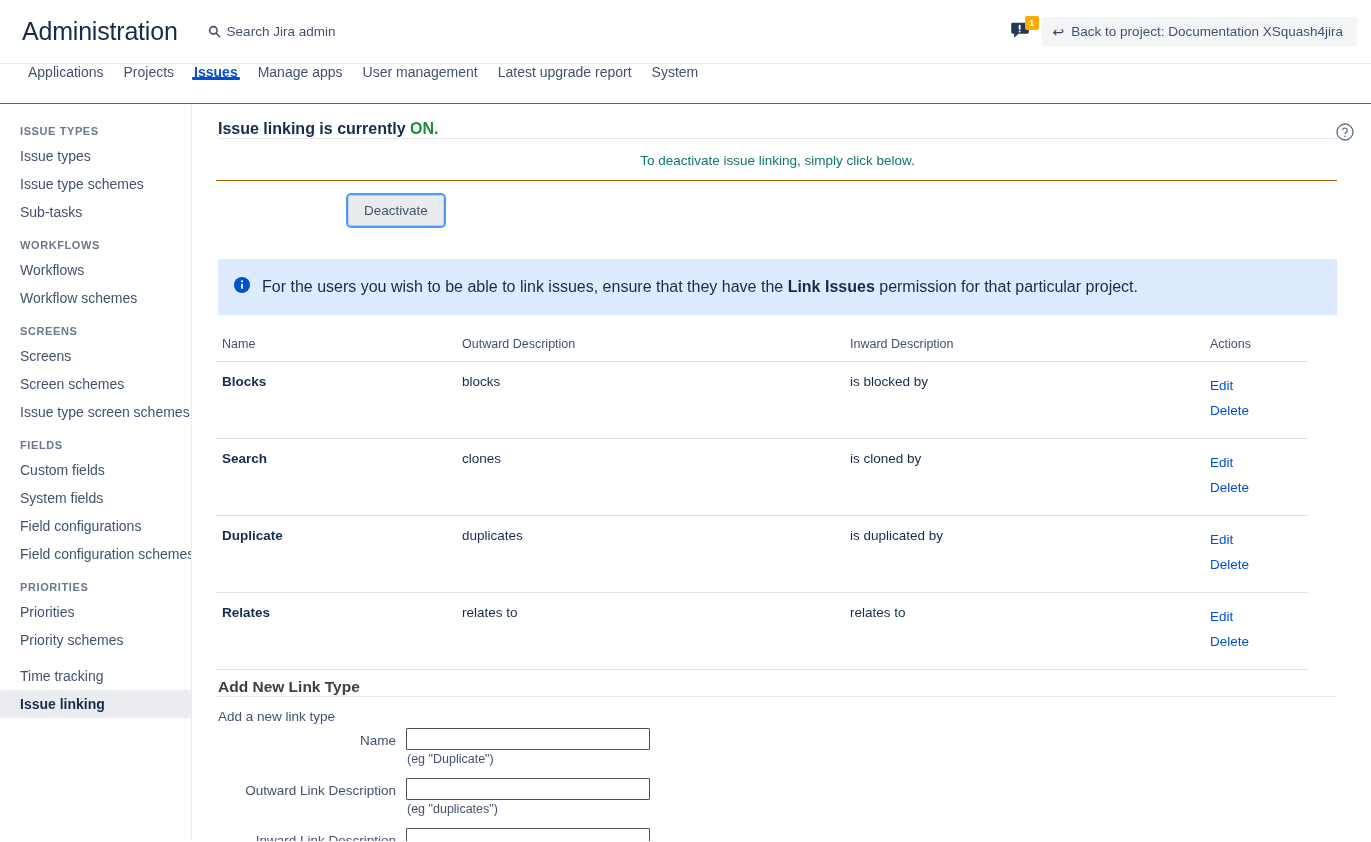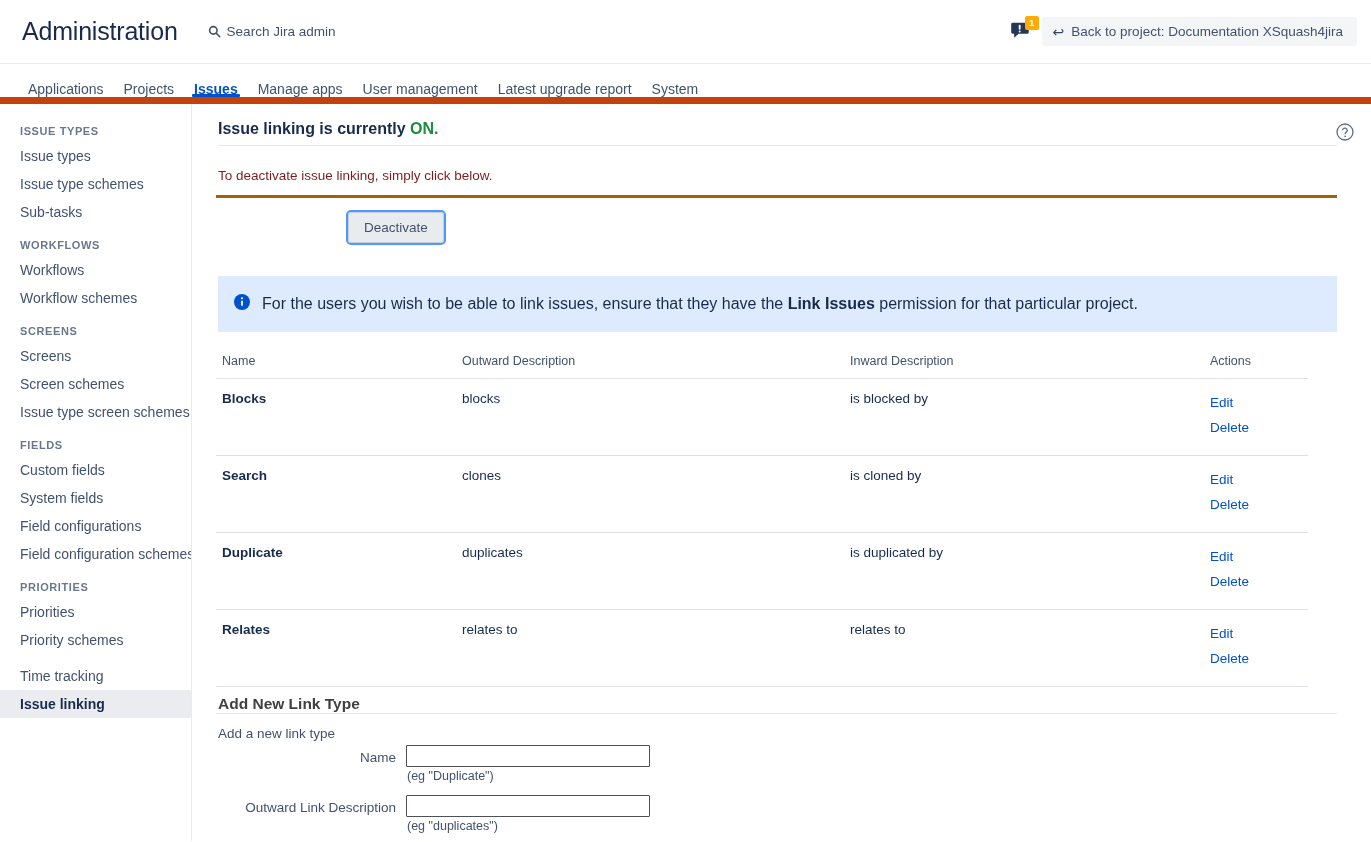--- a/index.html
+++ b/index.html
@@ -84,23 +84,23 @@
     border-radius: 3px;
     cursor: pointer;
     white-space: nowrap;
   }
   .back-arrow { font-size: 14px; line-height: 1; color: #344563; display:block; }
 
   
   .navtabs {
     height: 40px;
     display: flex;
-    align-items: flex-end;
+    align-items: flex-start;
     padding: 0 0 0 18px;
-    border-bottom: 7px solid #c2410c;
+    border-bottom: 1px solid #c2410c;
     background: #ffffff;
   }
   .navtab {
     display: flex;
     align-items: center;
     padding: 0 10px;
     font-size: 14px;
     color: #42526e;
     cursor: pointer;
     position: relative;
@@ -164,32 +164,32 @@
     top: 18px;
     right: 16px;
     width: 20px; height: 20px;
     cursor: pointer;
   }
 
   .section-title {
     font-size: 16px;
     font-weight: 600;
     color: #172b4d;
-    padding-bottom: 7px;
     border-bottom: 1px solid #e6e8ec;
-    margin: 0 16px 12px 2px;
+    margin: 0 16px 4px 2px;
   }
   .section-title .on-state { color: #1e8e3e; }
 
   .subtext {
     font-size: 13.5px;
-    color: #7f1d1d;
+    color: #0f766e;
     padding: 10px 0 12px 2px;
     margin: 0 16px 0 0;
-    border-bottom: 3px solid #a16207;
+    border-bottom: 1px solid #a16207;
+    text-align: center;
   }
 
   .btn-row { padding: 14px 0 0 132px; }
   .btn-deactivate {
     font-family: inherit;
     font-size: 13.5px;
     color: #42526e;
     background: #e9ecef;
     border: 1px solid #c9ced6;
     border-radius: 3px;

